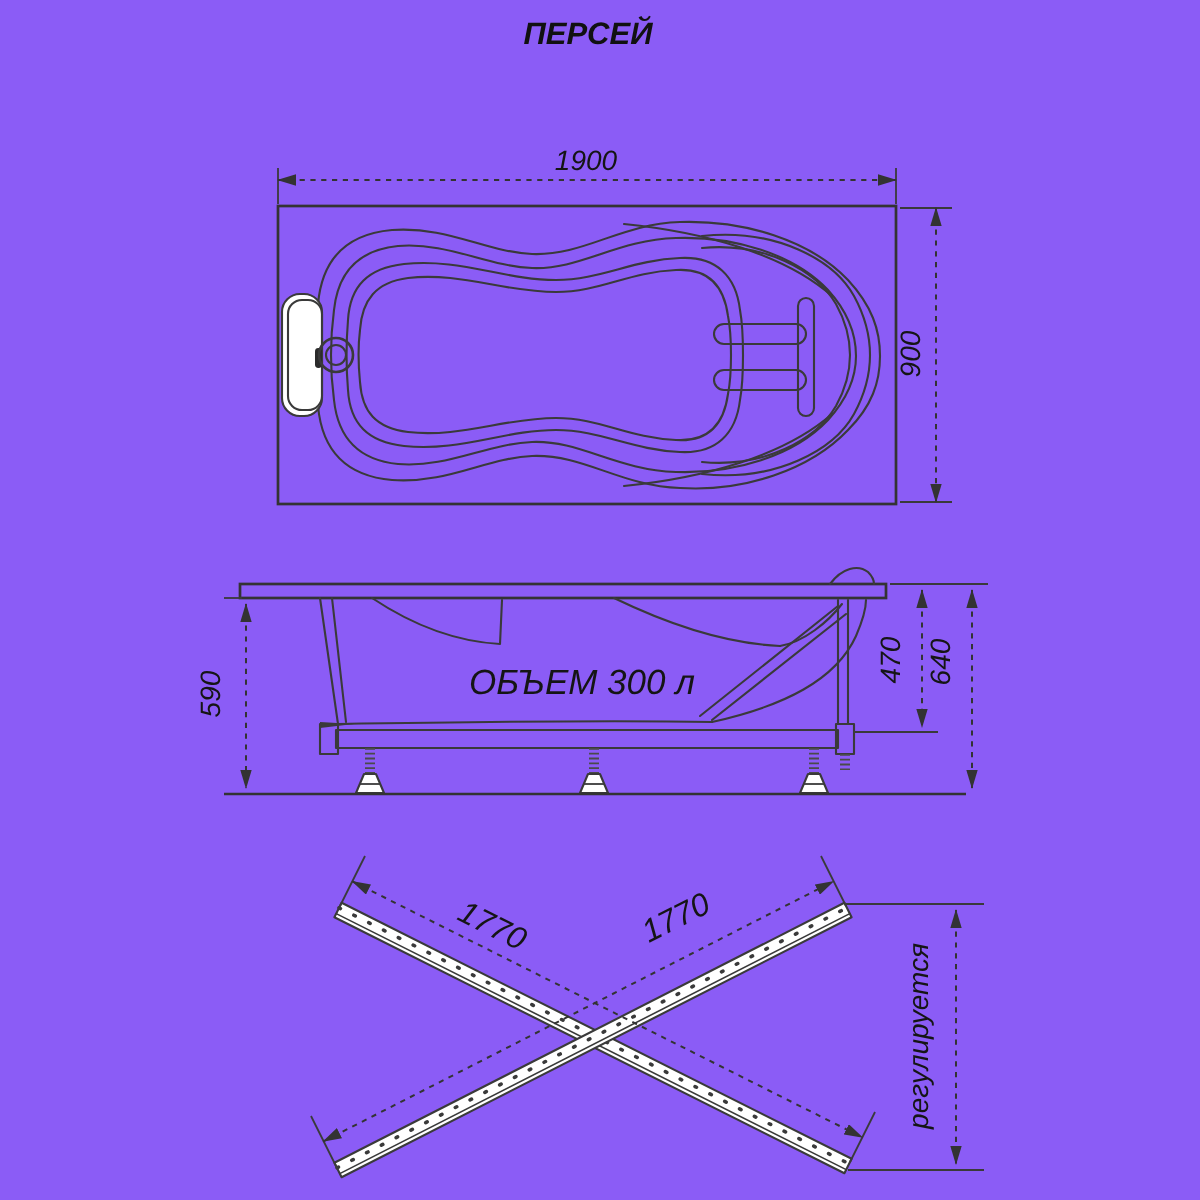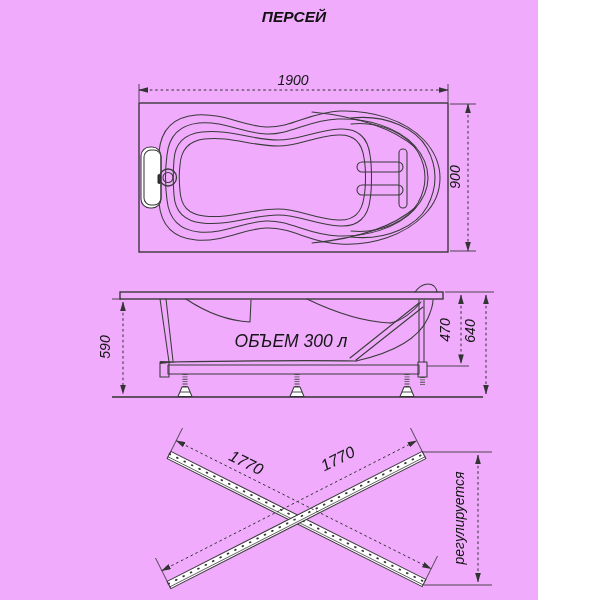--- a/index.html
+++ b/index.html
@@ -1,16 +1,16 @@
 <!DOCTYPE html>
 <html><head>
 <meta charset="utf-8">
 <style>
   html,body{margin:0;padding:0;background:#fff;}
-  .page{width:538px;height:600px;background:#f0abfc;position:relative;overflow:hidden;
+  .page{width:600px;height:600px;background:#8b5cf6;position:relative;overflow:hidden;
         font-family:"Liberation Sans",sans-serif;}
   svg{display:block;}
   .ln   {stroke:#3a3a3a;fill:none;stroke-width:1.05;stroke-linecap:round;stroke-linejoin:round;}
   .ln2  {stroke:#333;fill:none;stroke-width:1.35;}
   .ext  {stroke:#3a3a3a;fill:none;stroke-width:0.9;}
   .dim  {stroke:#333;fill:none;stroke-width:1;stroke-dasharray:2.6 2.8;}
   .whitefill{fill:#fff;stroke:#3a3a3a;stroke-width:1.05;stroke-linejoin:round;}
   .dots {stroke:#3a3a3a;fill:none;stroke-width:1.8;stroke-dasharray:0.8 7.5;stroke-linecap:round;}
   .thread{stroke:#4a4a4a;fill:none;stroke-width:5;stroke-dasharray:0.9 1.5;}
   .lbl  {font:italic 14px "Liberation Sans",sans-serif;fill:#151515;}

